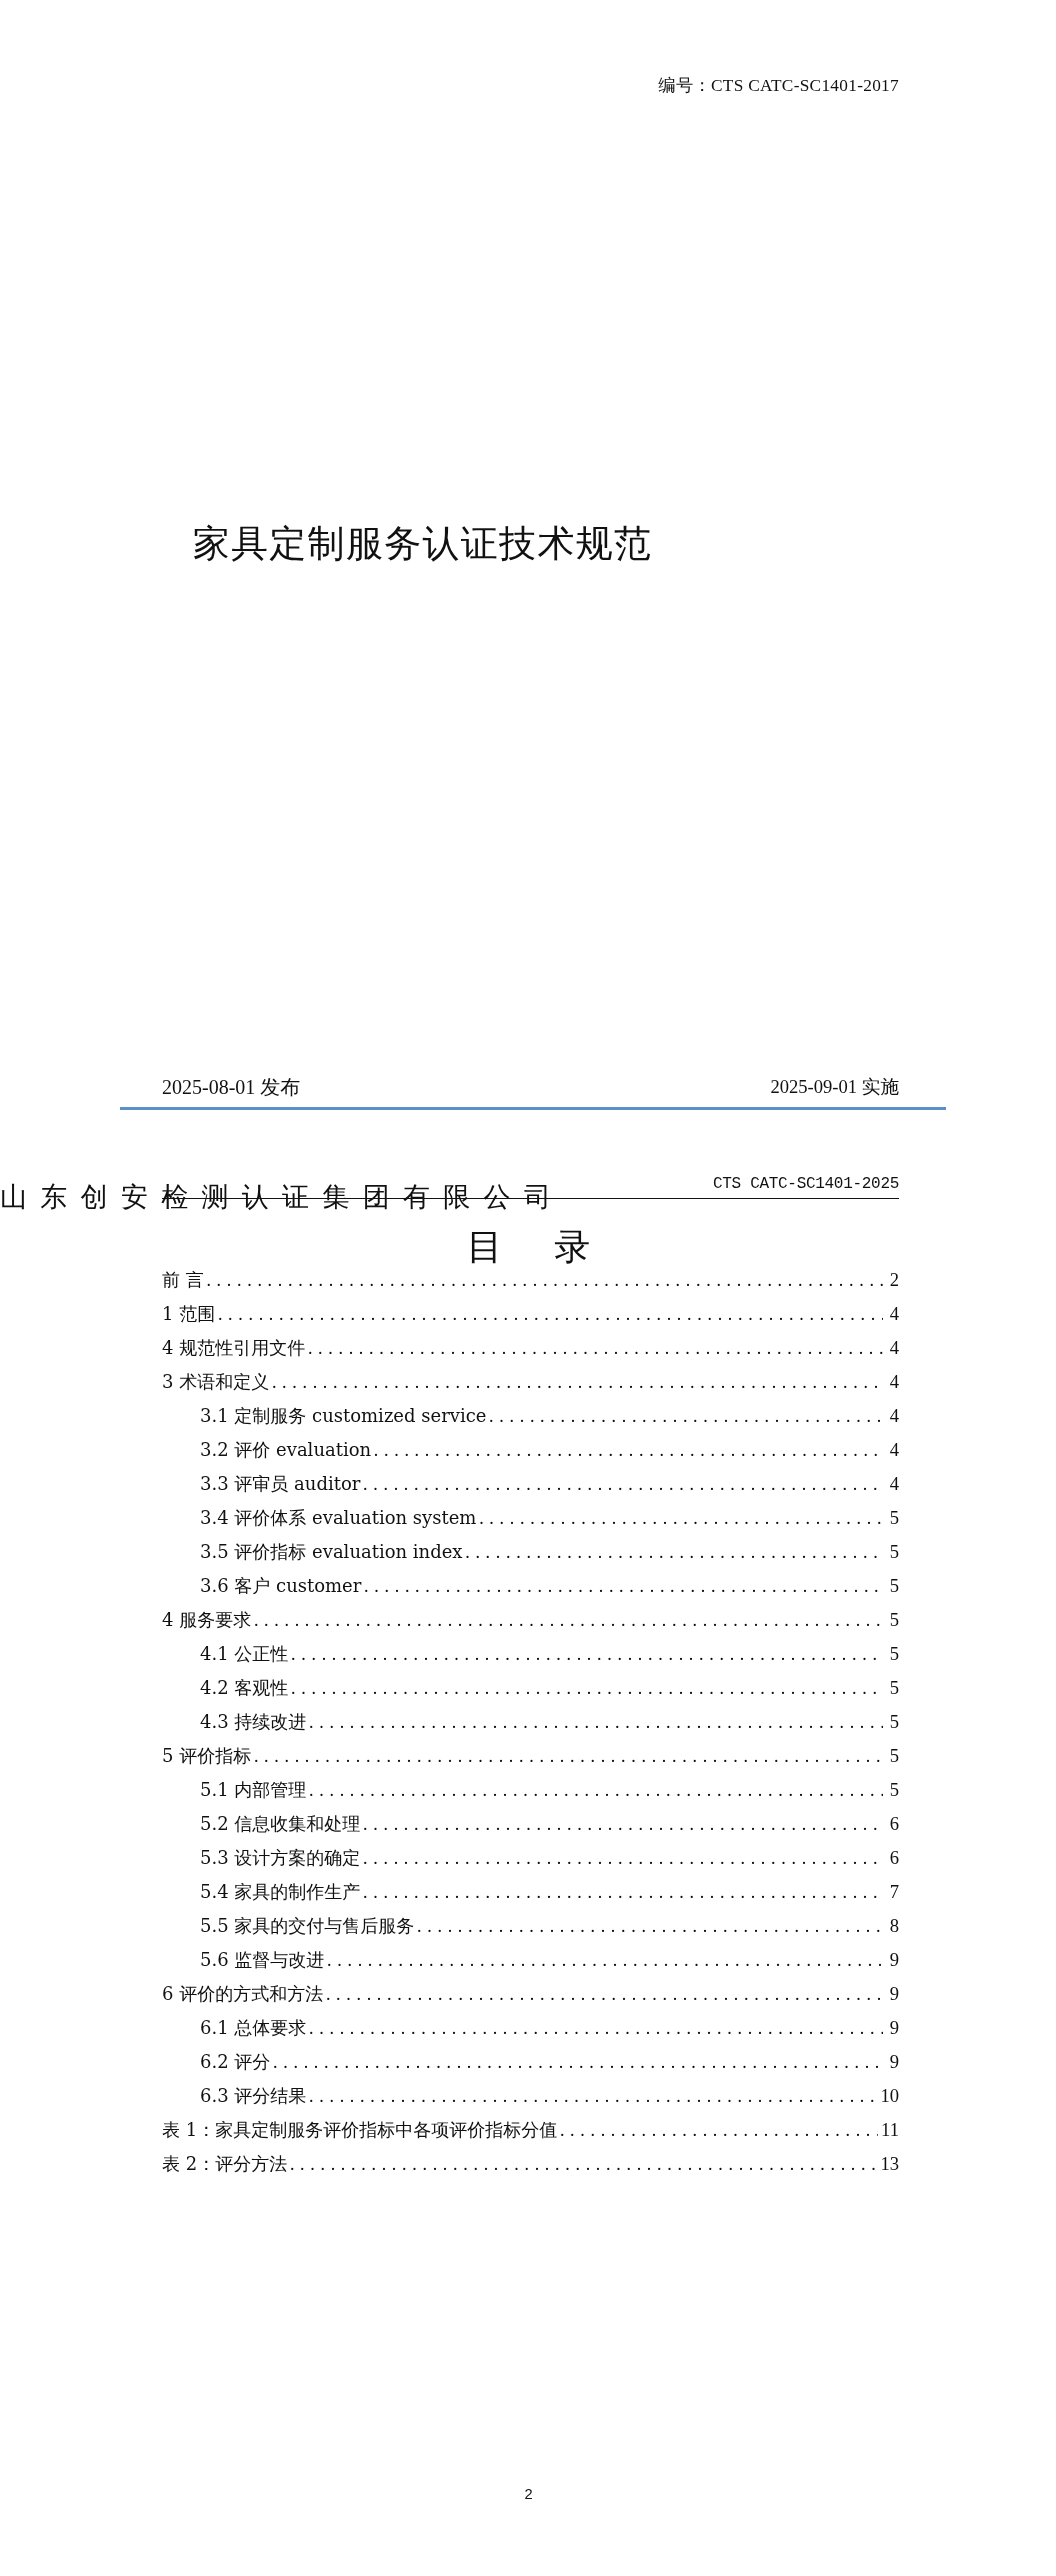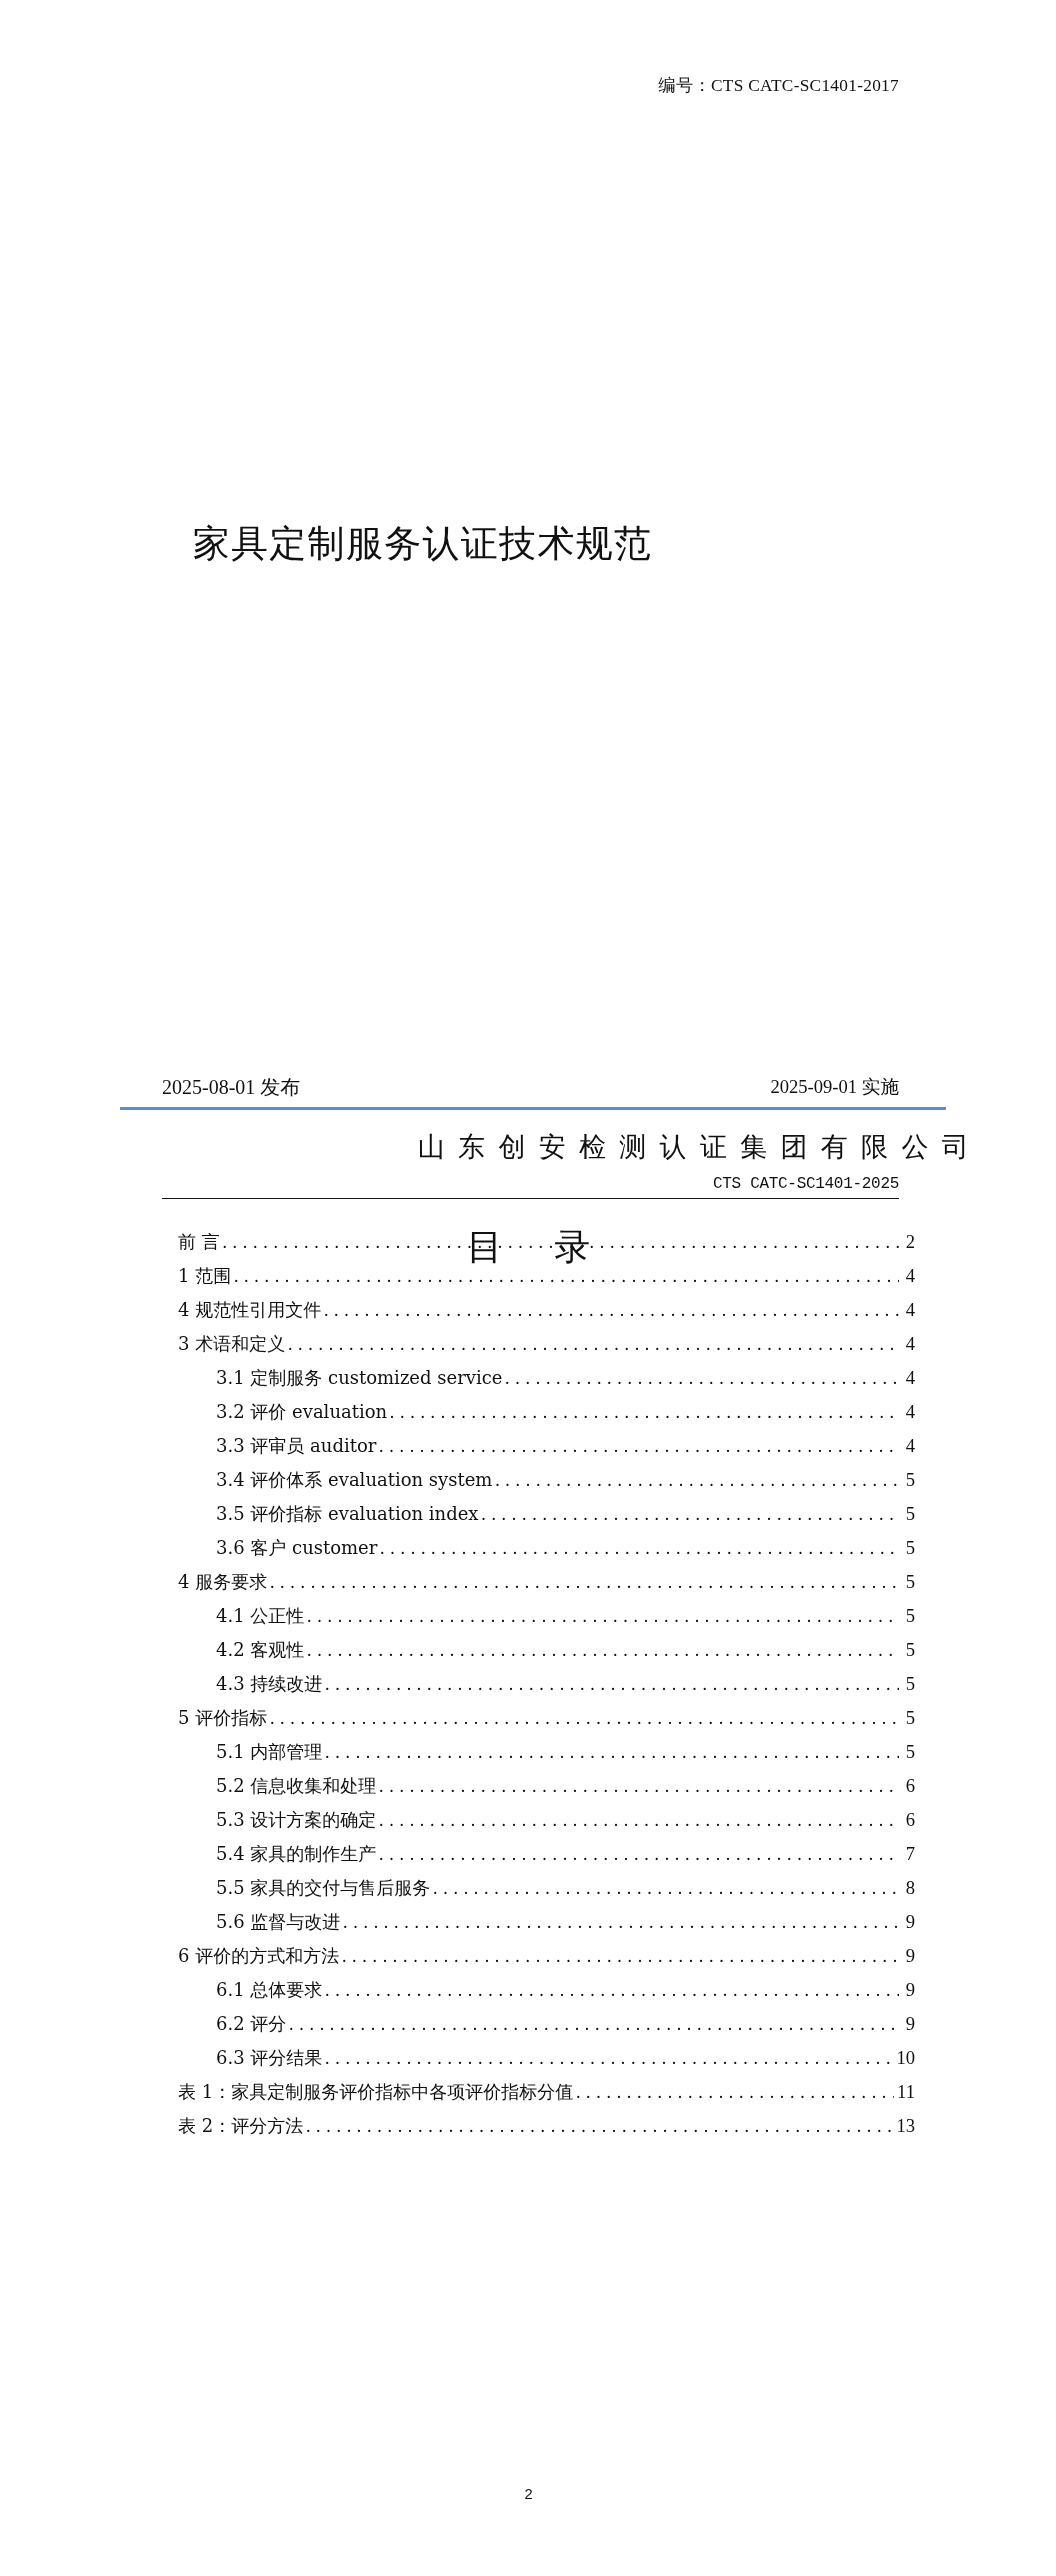--- a/index.html
+++ b/index.html
@@ -17,38 +17,38 @@
     font-size: 37px; letter-spacing: 1.3px;
     font-family: "DejaVu Serif", serif;
   }
   .release-date { top: 1074px; left: 162px; font-size: 20px; }
   .effective-date { top: 1074px; right: 158px; font-size: 18.6px; }
   .blue-rule {
     top: 1107px; left: 120px; width: 826px; height: 2.7px;
     background: #5b8fc9;
   }
   .company-name {
-    top: 1129px; left: 0; width: 982px; text-align: right;
+    top: 1179px; left: 0; width: 982px; text-align: left;
     font-size: 27px; letter-spacing: 13.3px;
     font-family: "DejaVu Serif", serif;
   }
   .std-code {
     top: 1175px; right: 158px; font-size: 16px;
     font-family: "Liberation Mono", monospace; letter-spacing: -0.3px;
   }
   .thin-rule {
     top: 1198px; left: 162px; width: 737px; height: 1.3px; background: #111;
   }
   .toc-title {
     top: 1223px; left: 0; width: 1057px; text-align: center;
     font-size: 36px; letter-spacing: 20px; text-indent: 20px;
     font-family: "DejaVu Serif", serif;
   }
   .toc {
-    top: 1231px; left: 162px; width: 737px; margin-left: 16px;
+    top: 1269px; left: 162px; width: 737px;
   }
   .toc-row {
     display: flex; align-items: baseline; height: 34px; line-height: 21px;
     font-size: 18px; font-family: "DejaVu Serif", serif;
   }
   .toc-row.level-2 { padding-left: 38px; }
   .toc-label { white-space: pre; flex: 0 0 auto; }
   .toc-leader {
     flex: 1 1 auto; overflow: hidden; white-space: nowrap;
     margin: 0 2.7px; letter-spacing: 5.7px; font-family: "Liberation Serif", serif;

